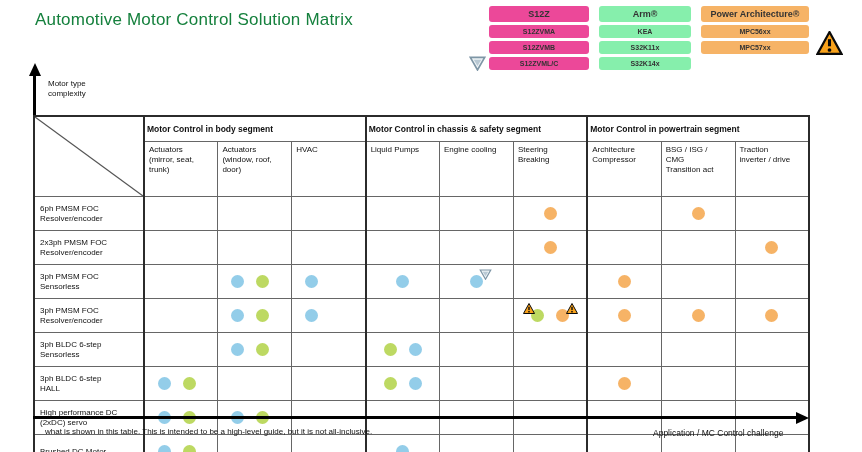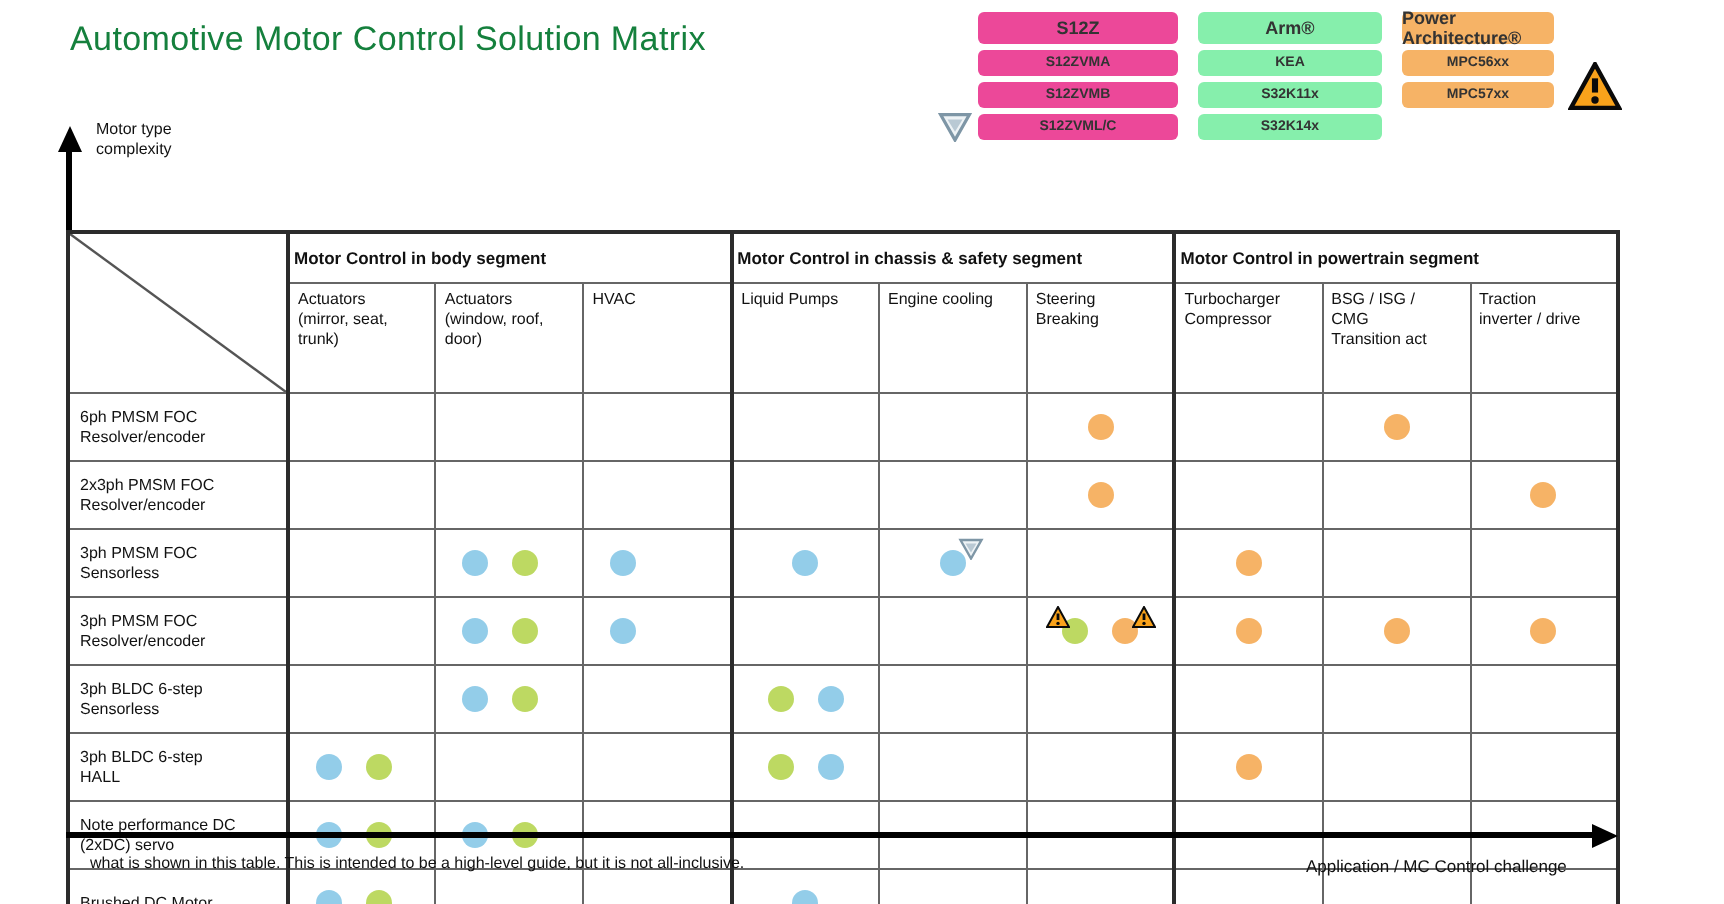--- a/index.html
+++ b/index.html
@@ -12,32 +12,32 @@
 
   
   .legend { position:absolute; left:489px; top:6px; display:flex; gap:10px; }
   .legend-col { display:flex; flex-direction:column; gap:3px; }
   .badge-wrap { position:relative; }
   .badge { border-radius:3px; display:flex; align-items:center; justify-content:center;
            font-weight:bold; color:#333; height:13px; font-size:7px; }
   .badge.lg { height:16px; font-size:9px; }
   .col-blue  .badge { background:#ec4899; width:100px; }
   .col-green .badge { background:#86efac; width:92px;  }
-  .col-orange .badge{ background:#f6b366; width:76px; }
+  .col-orange .badge{ background:#f6b366; width:108px; }
   .icon-left  { position:absolute; left:-20px; top:-1px; }
   .icon-right { position:absolute; right:-34px; top:-10px; }
 
   
   .yaxis-shaft { position:absolute; left:33px;  top:76px;  width:3px;  height:41px; background:#000; }
   .yaxis-head  { position:absolute; left:28.5px; top:63px; width:0; height:0;
                  border-left:6px solid transparent; border-right:6px solid transparent; border-bottom:13px solid #000; }
   .xaxis-shaft { position:absolute; left:33px; top:416px; width:765px; height:3px; background:#000; }
   .xaxis-head  { position:absolute; left:796px; top:411.5px; width:0; height:0;
                  border-top:6px solid transparent; border-bottom:6px solid transparent; border-left:13px solid #000; }
-  .y-label { position:absolute; left:48px; top:60px; font-size:8px; line-height:1.25; white-space:pre-line;text-align:center; }
+  .y-label { position:absolute; left:48px; top:79px; font-size:8px; line-height:1.25; white-space:pre-line;text-align:center; }
   .x-label { position:absolute; left:653px; top:428px; font-size:8.5px; }
 
   
   table.matrix { position:absolute; left:33px; top:115px; width:777px;
                  border-collapse:collapse; table-layout:fixed; border:2px solid #2b2b2b; }
   .matrix th, .matrix td { border:1px solid #666; }
   .matrix col.labelcol { width:110px; }
   th.group { height:24px; font-size:8.5px; font-weight:bold; text-align:left; padding:0 2px; }
   th.sub   { height:48px; font-size:8px; font-weight:400; text-align:left; vertical-align:top;
              padding:3px 4px; white-space:pre-line; line-height:1.25; }
@@ -152,21 +152,21 @@
 (mirror, seat,
 trunk)</th>
         <th class="sub">Actuators
 (window, roof,
 door)</th>
         <th class="sub">HVAC</th>
         <th class="sub bl">Liquid Pumps</th>
         <th class="sub">Engine cooling</th>
         <th class="sub">Steering
 Breaking</th>
-        <th class="sub bl">Turbocharger
+        <th class="sub bl">Architecture
 Compressor</th>
         <th class="sub">BSG / ISG /
 CMG
 Transition act</th>
         <th class="sub">Traction
 inverter / drive</th>
       </tr>
     </thead>
   <tbody>
       <tr>
@@ -413,21 +413,21 @@
           </div>
         </td>
         <td class="cell">
           <div class="dots"></div>
         </td>
         <td class="cell">
           <div class="dots"></div>
         </td>
       </tr>
       <tr>
-        <th class="rowlabel">Note performance DC
+        <th class="rowlabel">High performance DC
 (2xDC) servo</th>
         <td class="cell bl la">
           <div class="dots">
             <span class="dot blue"></span>
             <span class="dot green"></span>
           </div>
         </td>
         <td class="cell la">
           <div class="dots">
             <span class="dot blue"></span>

